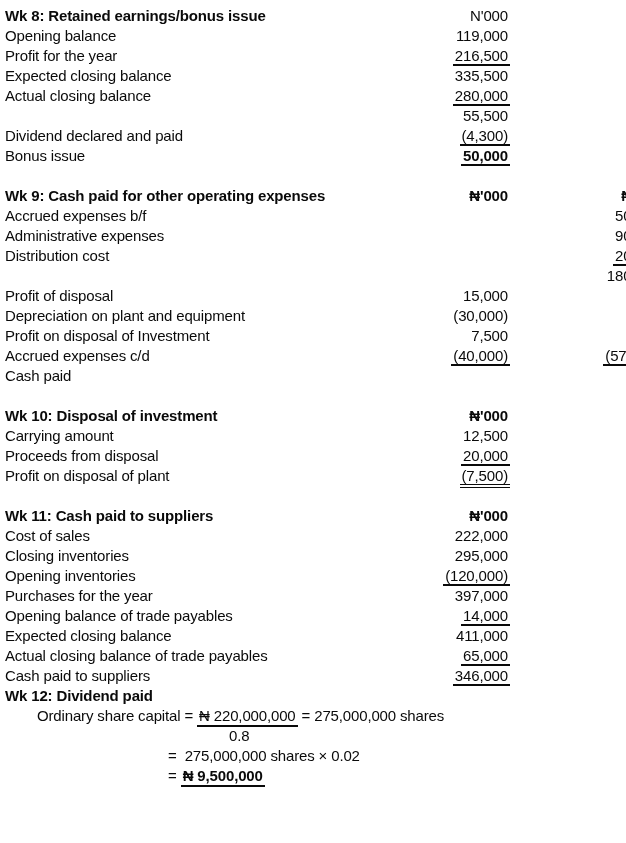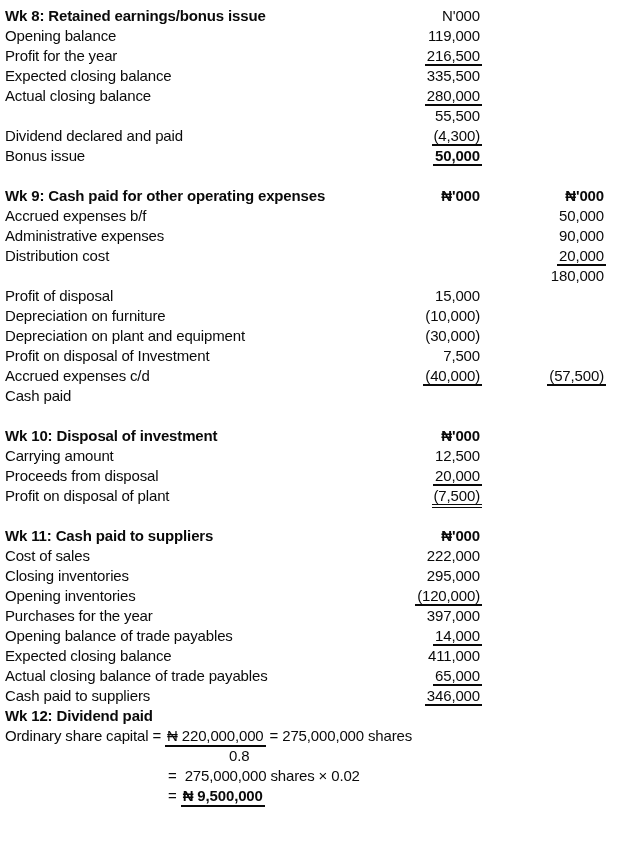--- a/index.html
+++ b/index.html
@@ -13,29 +13,30 @@
     letter-spacing: -0.15px;
   }
   .doc { padding: 6px 0 0 5px; }
   .section { margin: 0 0 20px 0; }
   .section:last-child { margin-bottom: 0; }
   .row {
     display: grid;
     grid-template-columns: 372px 103px 124px;
     height: 20px;
     line-height: 20px;
+    gap: 28px;
   }
   .cell { white-space: nowrap; overflow: visible; }
   .c1, .c2 { text-align: right; }
   .b { font-weight: bold; }
   .num { display: inline-block; line-height: 16px; }
   .u  { border-bottom: 2px solid #0a0a0a; padding: 0 2px; margin-right: -2px; }
   .du { border-bottom: 4px double #0a0a0a; padding: 0 2px; margin-right: -2px; }
   
-  .f-line { height: 20px; line-height: 20px; white-space: pre; }
+  .f-line { height: 20px; line-height: 20px; white-space: pre; margin-left: 32px; }
   .f-den  { margin-left: 224px; }
   .f-ind  { margin-left: 163px; }
   .u2 { display: inline-block; line-height: 16px; border-bottom: 2px solid #0a0a0a; padding: 0 2px 1px; }
 </style>
 </head>
 <body>
 
 <div class="doc">
 
   <div id="tables">
@@ -103,25 +104,20 @@
           <div class="cell c2"><span class="num u">20,000</span></div>
         </div>
         <div class="row">
           <div class="cell"></div>
           <div class="cell c1"></div>
           <div class="cell c2"><span class="num">180,000</span></div>
         </div>
         <div class="row">
           <div class="cell">Profit of disposal</div>
           <div class="cell c1"><span class="num">15,000</span></div>
-          <div class="cell c2"></div>
-        </div>
-        <div class="row">
-          <div class="cell">Depreciation on furniture</div>
-          <div class="cell c1"><span class="num">(10,000)</span></div>
           <div class="cell c2"></div>
         </div>
         <div class="row">
           <div class="cell">Depreciation on plant and equipment</div>
           <div class="cell c1"><span class="num">(30,000)</span></div>
           <div class="cell c2"></div>
         </div>
         <div class="row">
           <div class="cell">Profit on disposal of Investment</div>
           <div class="cell c1"><span class="num">7,500</span></div>

